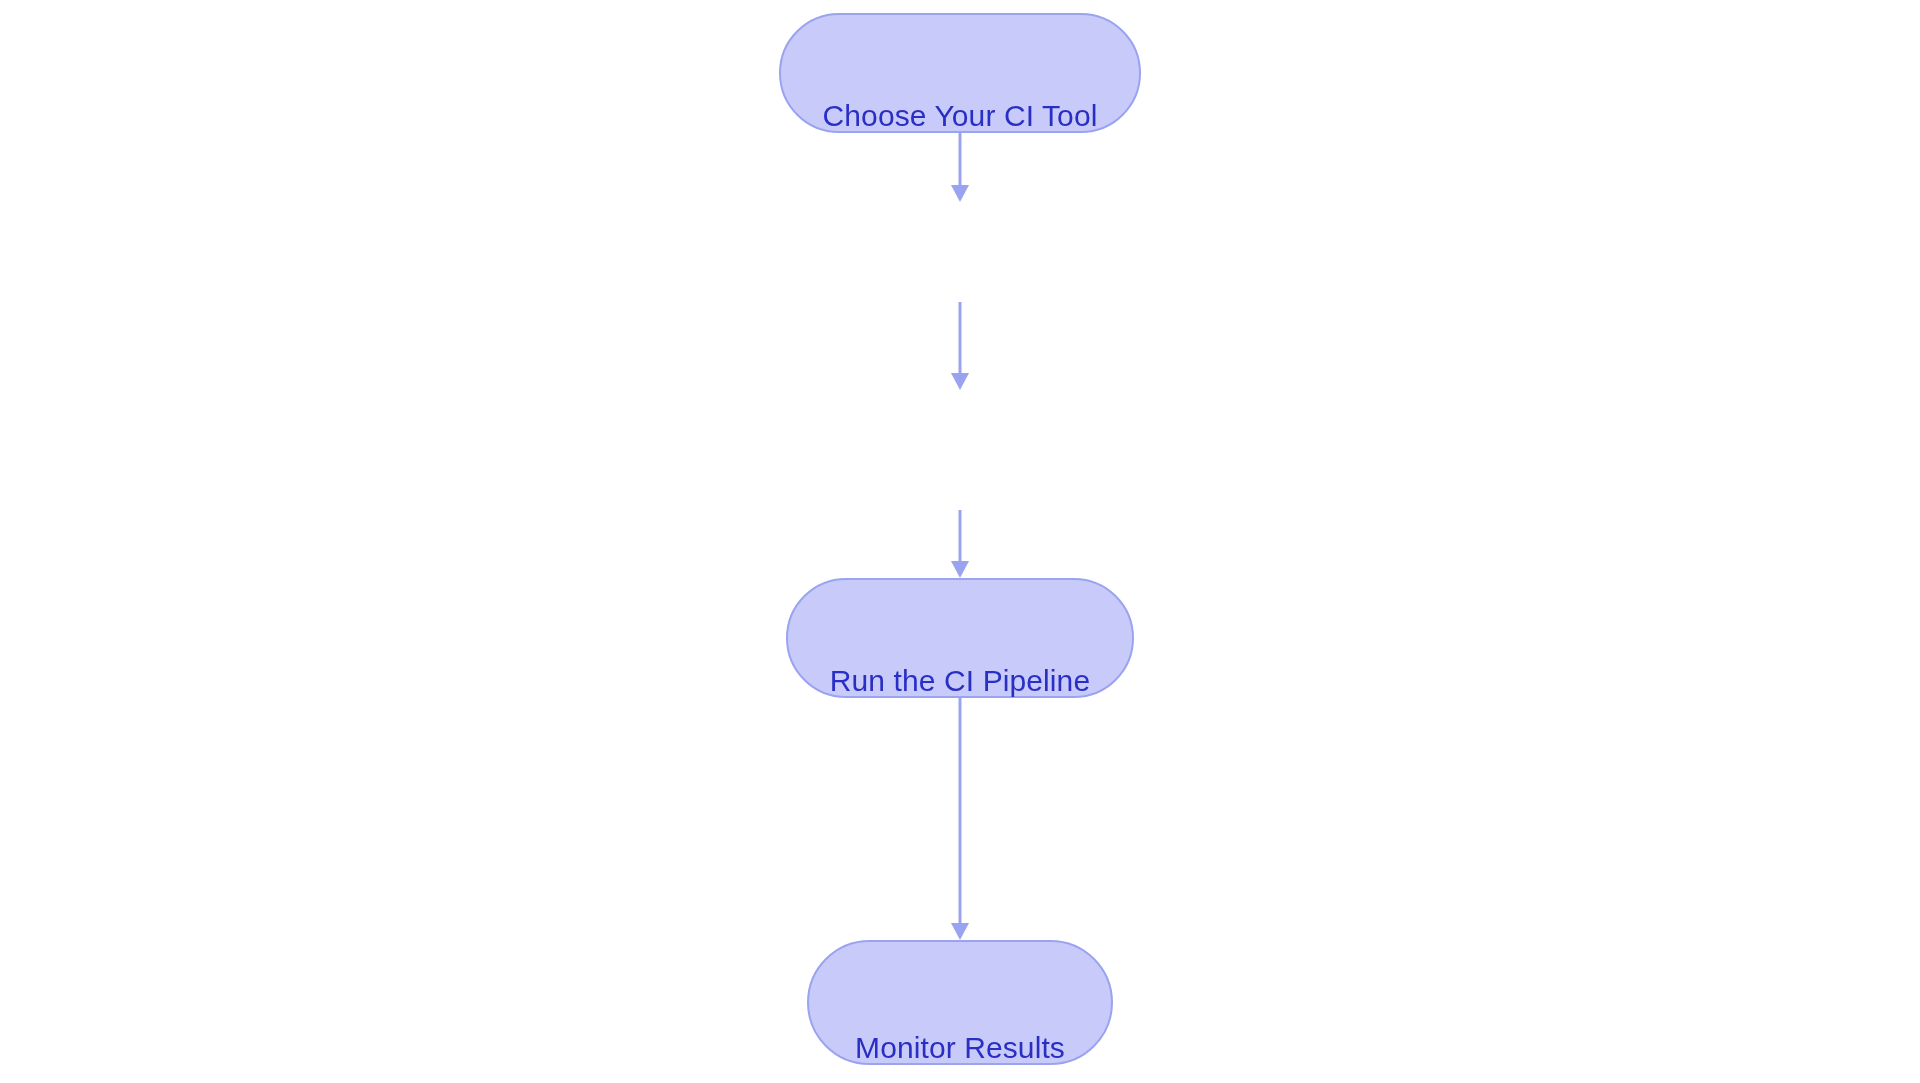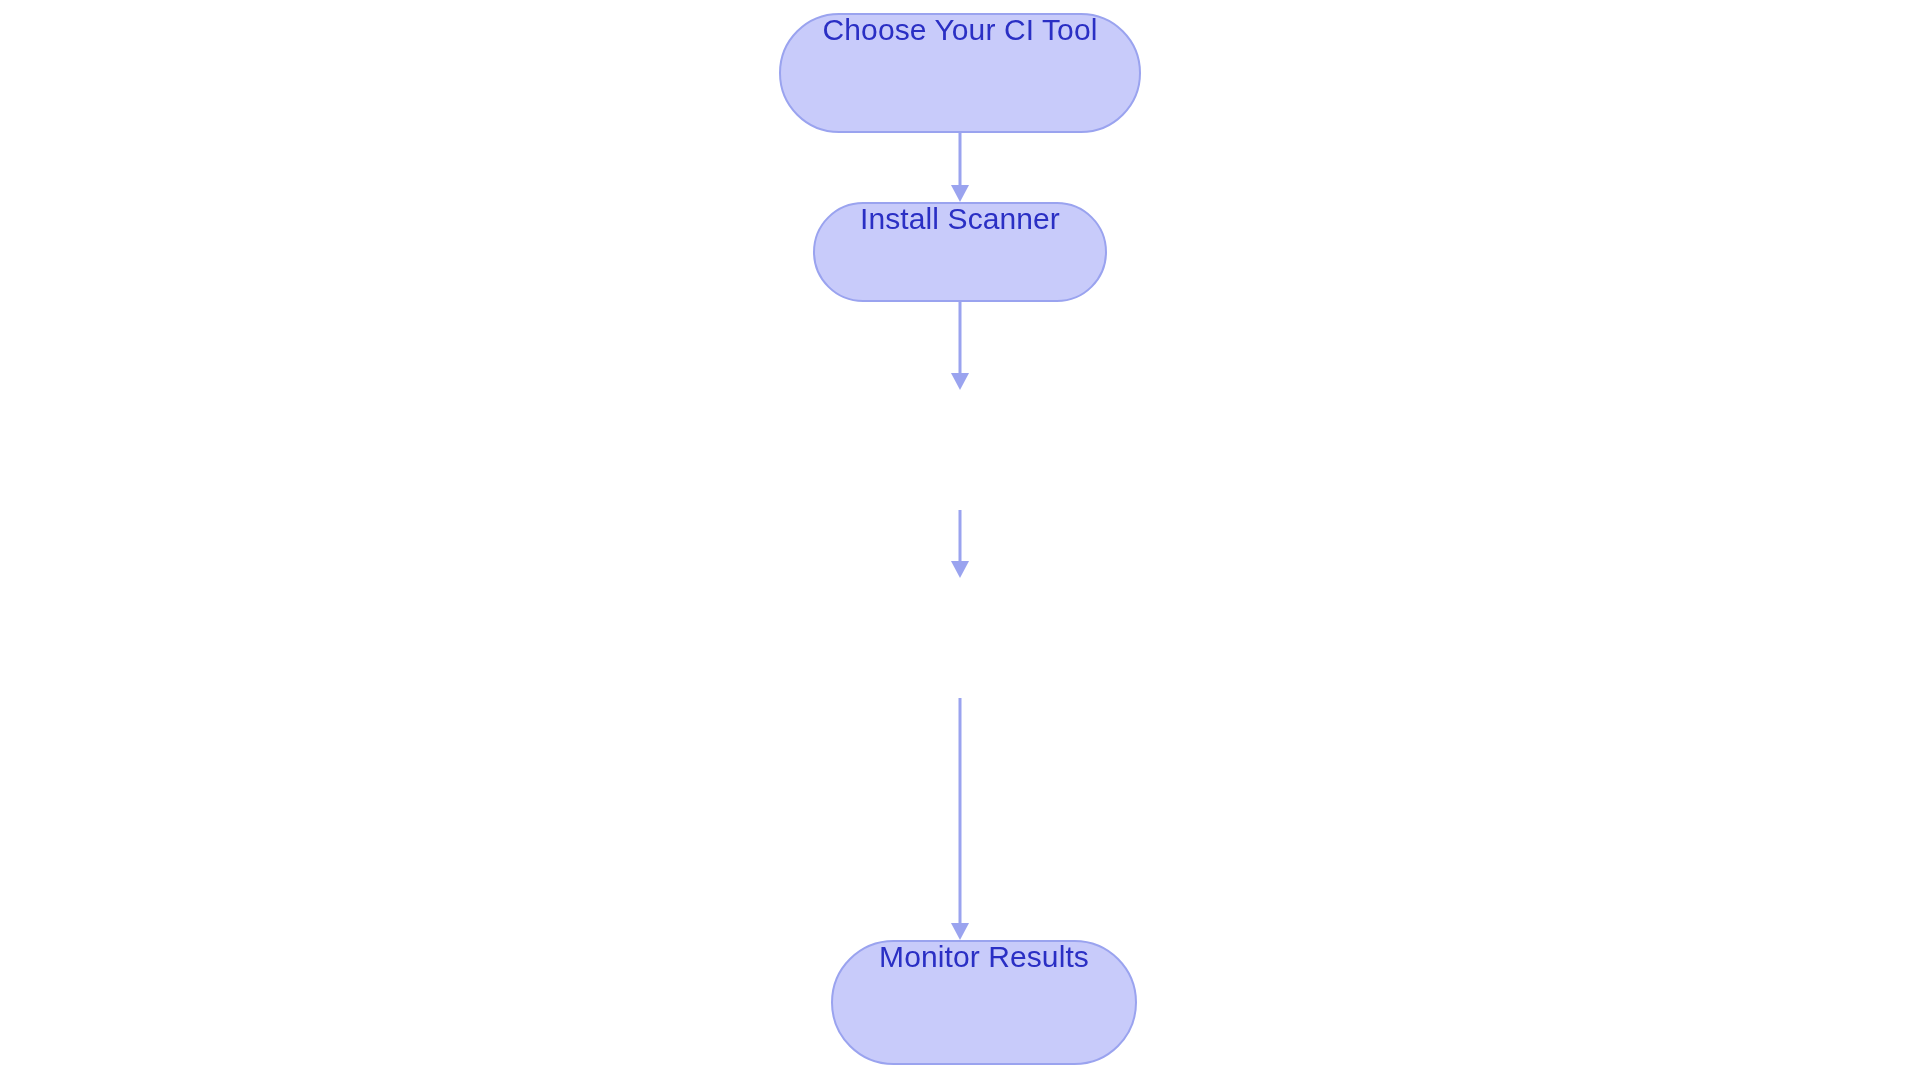--- a/index.html
+++ b/index.html
@@ -19,21 +19,21 @@
     position: relative;
     width: 1920px;
     height: 1083px;
     background: #ffffff;
   }
 
   .node {
     position: absolute;
     box-sizing: border-box;
     display: flex;
-    align-items: flex-start;
+    align-items: flex-end;
     justify-content: center;
     background: #c8cbfa;
     border: 2px solid #9aa3ef;
     border-radius: 999px;
     transform: translateX(-50%);
   }
 
   .node-label {
     color: #2a2fc4;
     font-family: "Liberation Sans", sans-serif;
@@ -94,23 +94,23 @@
 
   <div class="connector" style="left:960px; top:698px; width:24px; height:242px;">
     <div class="connector-line" style="height:225px;"></div>
     <div class="connector-arrowhead"></div>
   </div>
 
   <div class="node" style="left:960px; top:13px; width:362px; height:120px;">
     <span class="node-label">Choose Your CI Tool</span>
   </div>
 
-  <div class="node" style="left:960px; top:202px; width:294px; height:100px;">
-    <span class="node-label">Install Scanner</span>
+
+
+  <div class="node" style="left:960px; top:578px; width:348px; height:120px;">
+    <span class="node-label">Run the CI Pipeline</span>
   </div>
 
-
-
-  <div class="node" style="left:984px; top:940px; width:306px; height:125px;">
+  <div class="node" style="left:960px; top:940px; width:306px; height:125px;">
     <span class="node-label">Monitor Results</span>
   </div>
 
 </div>
 
 </body></html>

